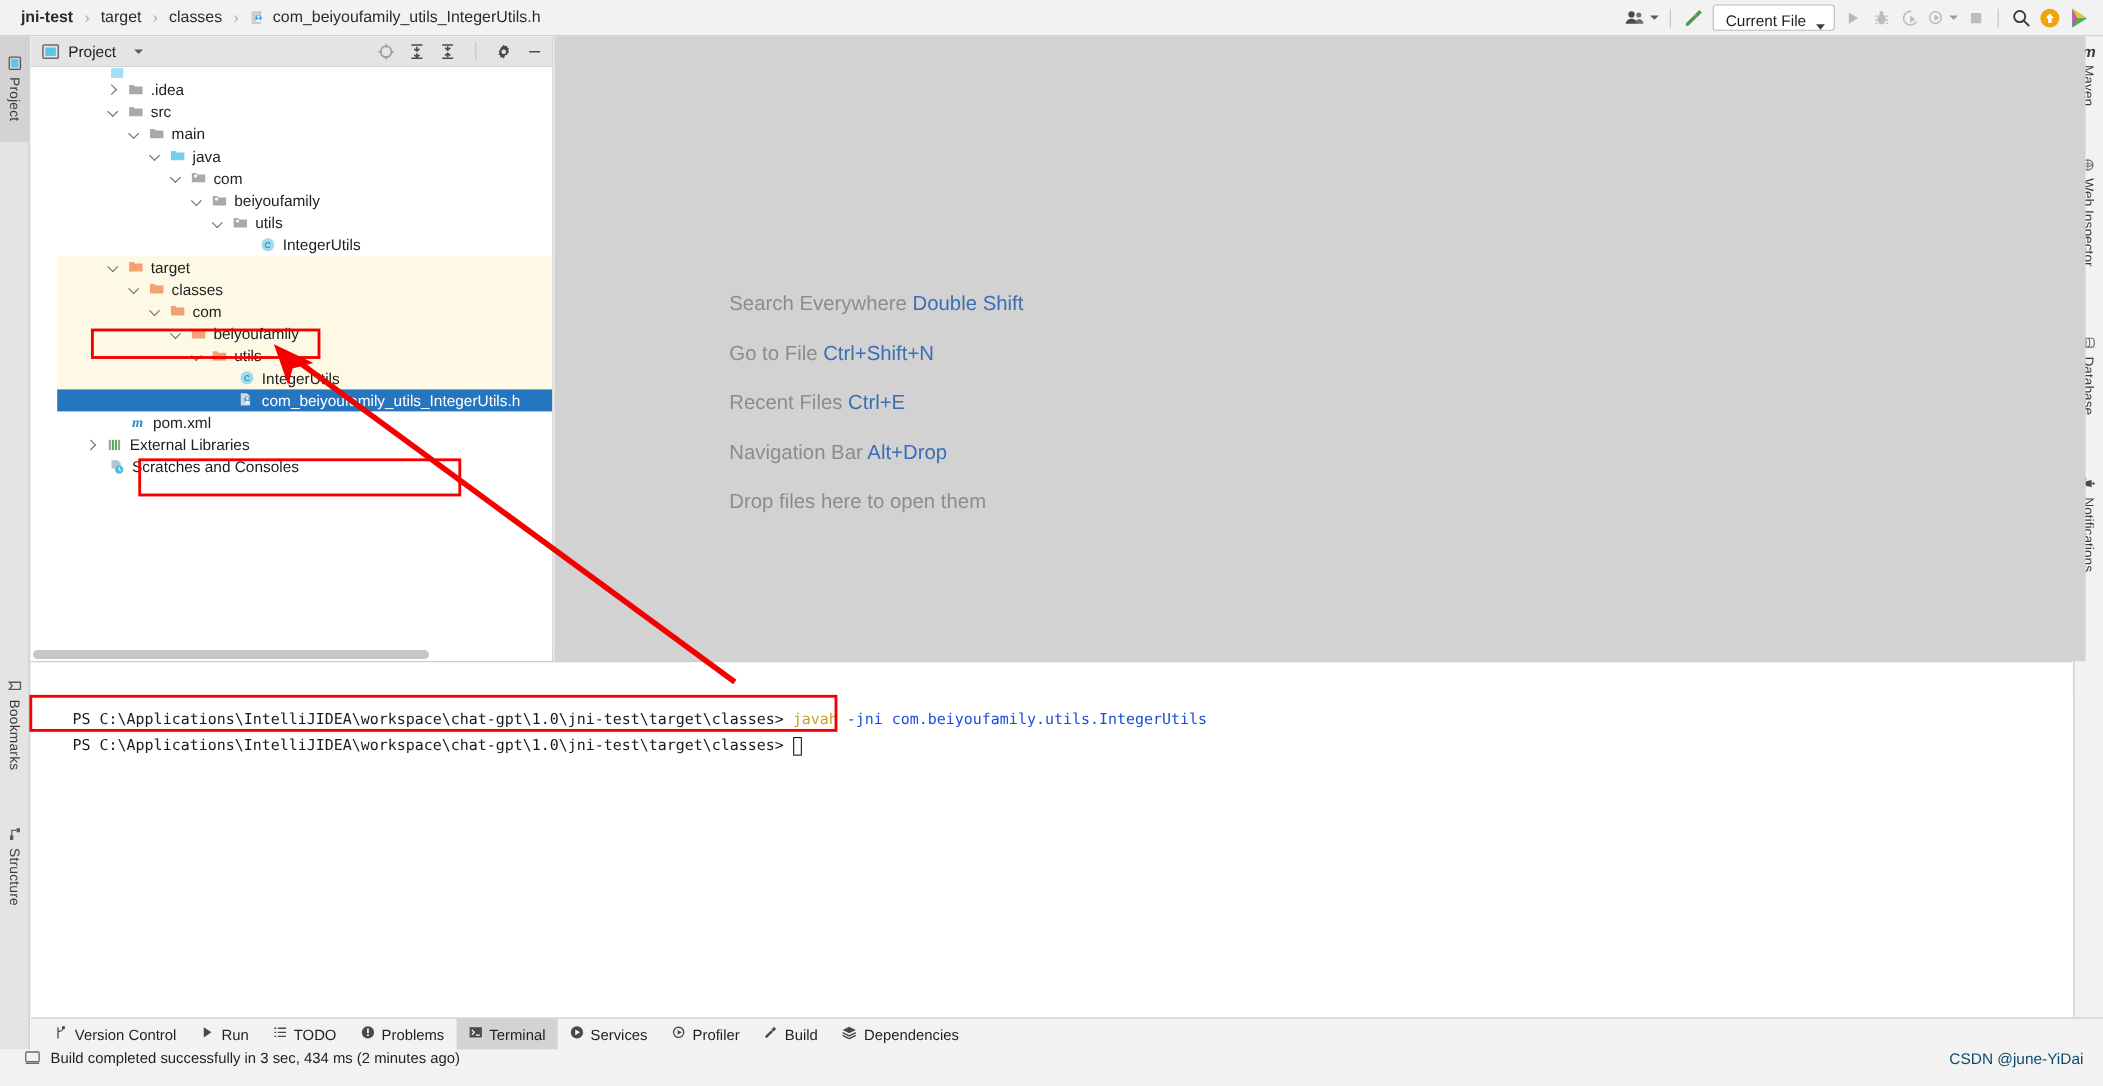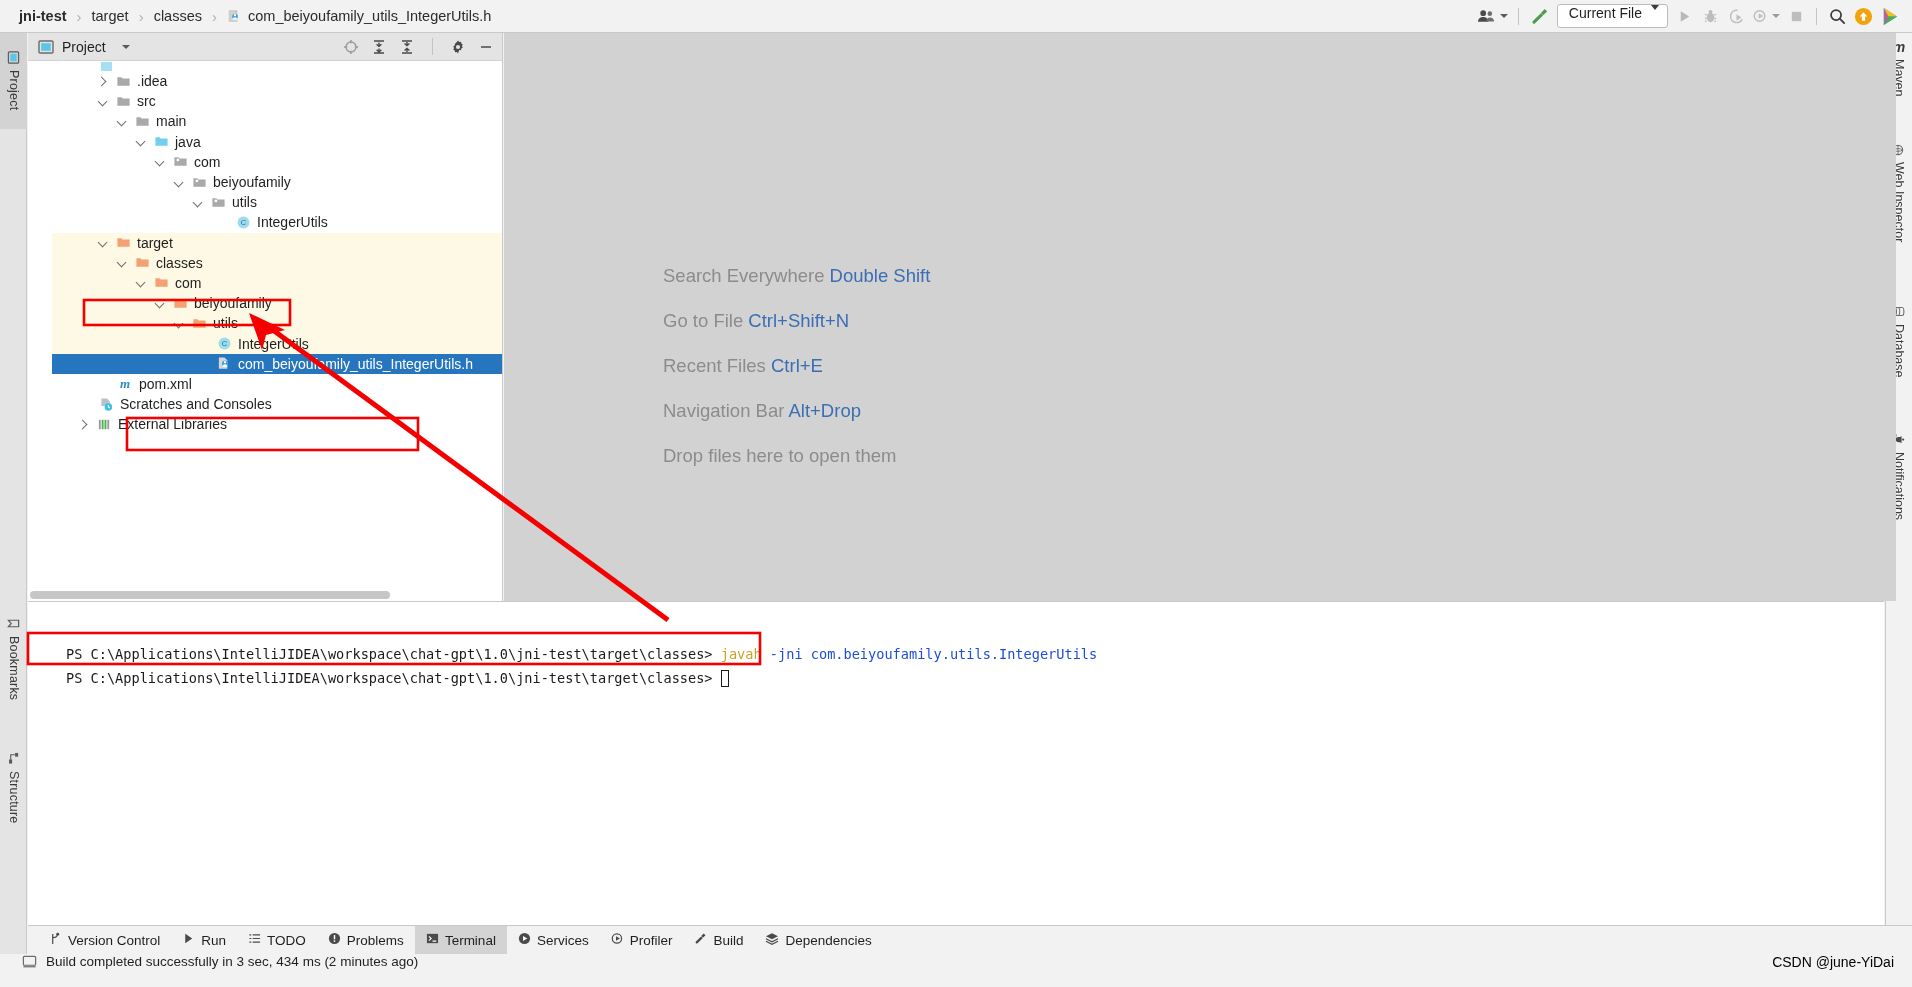--- a/index.html
+++ b/index.html
@@ -26,21 +26,21 @@
 
   .nav-right {
     margin-left: auto; display: flex; align-items: center; gap: 0; padding-right: 8px; height: 100%;
   }
   .nav-btn {
     display: flex; align-items: center; justify-content: center;
     height: 25px; min-width: 26px; padding: 0 3px;
   }
   .vsep { width: 1px; height: 17px; background: #c3c3c3; margin: 0 7px; }
   .runconfig {
-    display: flex; align-items: flex-start; gap: 9px;
+    display: flex; align-items: flex-end; gap: 9px;
     height: 24px; padding: 0 8px 0 11px;
     border: 1px solid #bcbcbc; border-radius: 3px; background: #fff;
     font-size: 14px; color: #1f1f1f; margin: 0 3px 0 4px;
   }
   .caret-dn {
     width: 0; height: 0; border-left: 4.5px solid transparent;
     border-right: 4.5px solid transparent; border-top: 5px solid #3c3c3c;
   }
   .caret-sm {
     width: 0; height: 0; border-left: 4px solid transparent;
@@ -163,21 +163,21 @@
   }
   .tool-tab.active { background: #d3d3d3; }
 
   
   .statusbar {
     position: absolute; left: 0; bottom: 0; width: 1912px; height: 33px;
     background: #f2f2f2; display: flex; align-items: flex-start; padding-left: 10px;
   }
   .status-txt { font-size: 13.5px; color: #1f1f1f; margin-left: 9px; }
   .watermark {
-    margin-left: auto; padding-right: 18px; font-size: 14px; color: #000000;
+    margin-left: auto; padding-right: 18px; font-size: 14px; color: #0c4a6e;
   }
 
   
   .anno { position: absolute; pointer-events: none; }
   .redbox { border: 2.6px solid #f40000; }
 </style>
 </head>
 <body>
 
 <div class="navbar">
@@ -571,43 +571,43 @@
 
     <div class="trow">
       <span style="width:65px"></span>
       <span class="ticon">
           <span style="font-style:italic;font-weight:bold;font-size:13px;color:#2b8fc4;font-family:'Liberation Serif',serif">m</span>
         </span>
       <span class="tlabel">pom.xml</span>
     </div>
 
     <div class="trow">
-      <span style="width:46px"></span>
-      <span class="ticon">
-          <svg width="15" height="15" viewBox="0 0 16 16">
-            <path d="M2.5 1.5h6l3 3v5H2.5z" fill="#b6c2cc"></path>
-            <circle cx="10" cy="10.6" r="4" fill="#3fc0e0"></circle>
-            <path d="M10 8.4v2.3l1.6 1" stroke="#fff" stroke-width="1.1" fill="none"></path>
-          </svg>
-        </span>
-      <span class="tlabel">Scratches and Consoles</span>
-    </div>
-
-    <div class="trow">
       <span style="width:27px"></span>
         <span class="arrow right"></span>
       <span class="ticon" style="margin-left:6px">
           <svg width="15" height="15" viewBox="0 0 16 16">
             <rect x="2" y="3" width="2" height="10" fill="#9b9b9b"></rect>
             <rect x="5" y="3" width="2" height="10" fill="#4caf50"></rect>
             <rect x="8" y="3" width="2" height="10" fill="#4caf50"></rect>
             <rect x="11" y="3" width="2" height="10" fill="#9b9b9b"></rect>
           </svg>
         </span>
       <span class="tlabel">External Libraries</span>
+    </div>
+
+    <div class="trow">
+      <span style="width:46px"></span>
+      <span class="ticon">
+          <svg width="15" height="15" viewBox="0 0 16 16">
+            <path d="M2.5 1.5h6l3 3v5H2.5z" fill="#b6c2cc"></path>
+            <circle cx="10" cy="10.6" r="4" fill="#3fc0e0"></circle>
+            <path d="M10 8.4v2.3l1.6 1" stroke="#fff" stroke-width="1.1" fill="none"></path>
+          </svg>
+        </span>
+      <span class="tlabel">Scratches and Consoles</span>
     </div>
   </div>
 
   <div class="hscroll"></div>
 </div>
 
 <div class="editor">
   <div class="hints">
     <div class="hint">
       <span>Search Everywhere</span>

